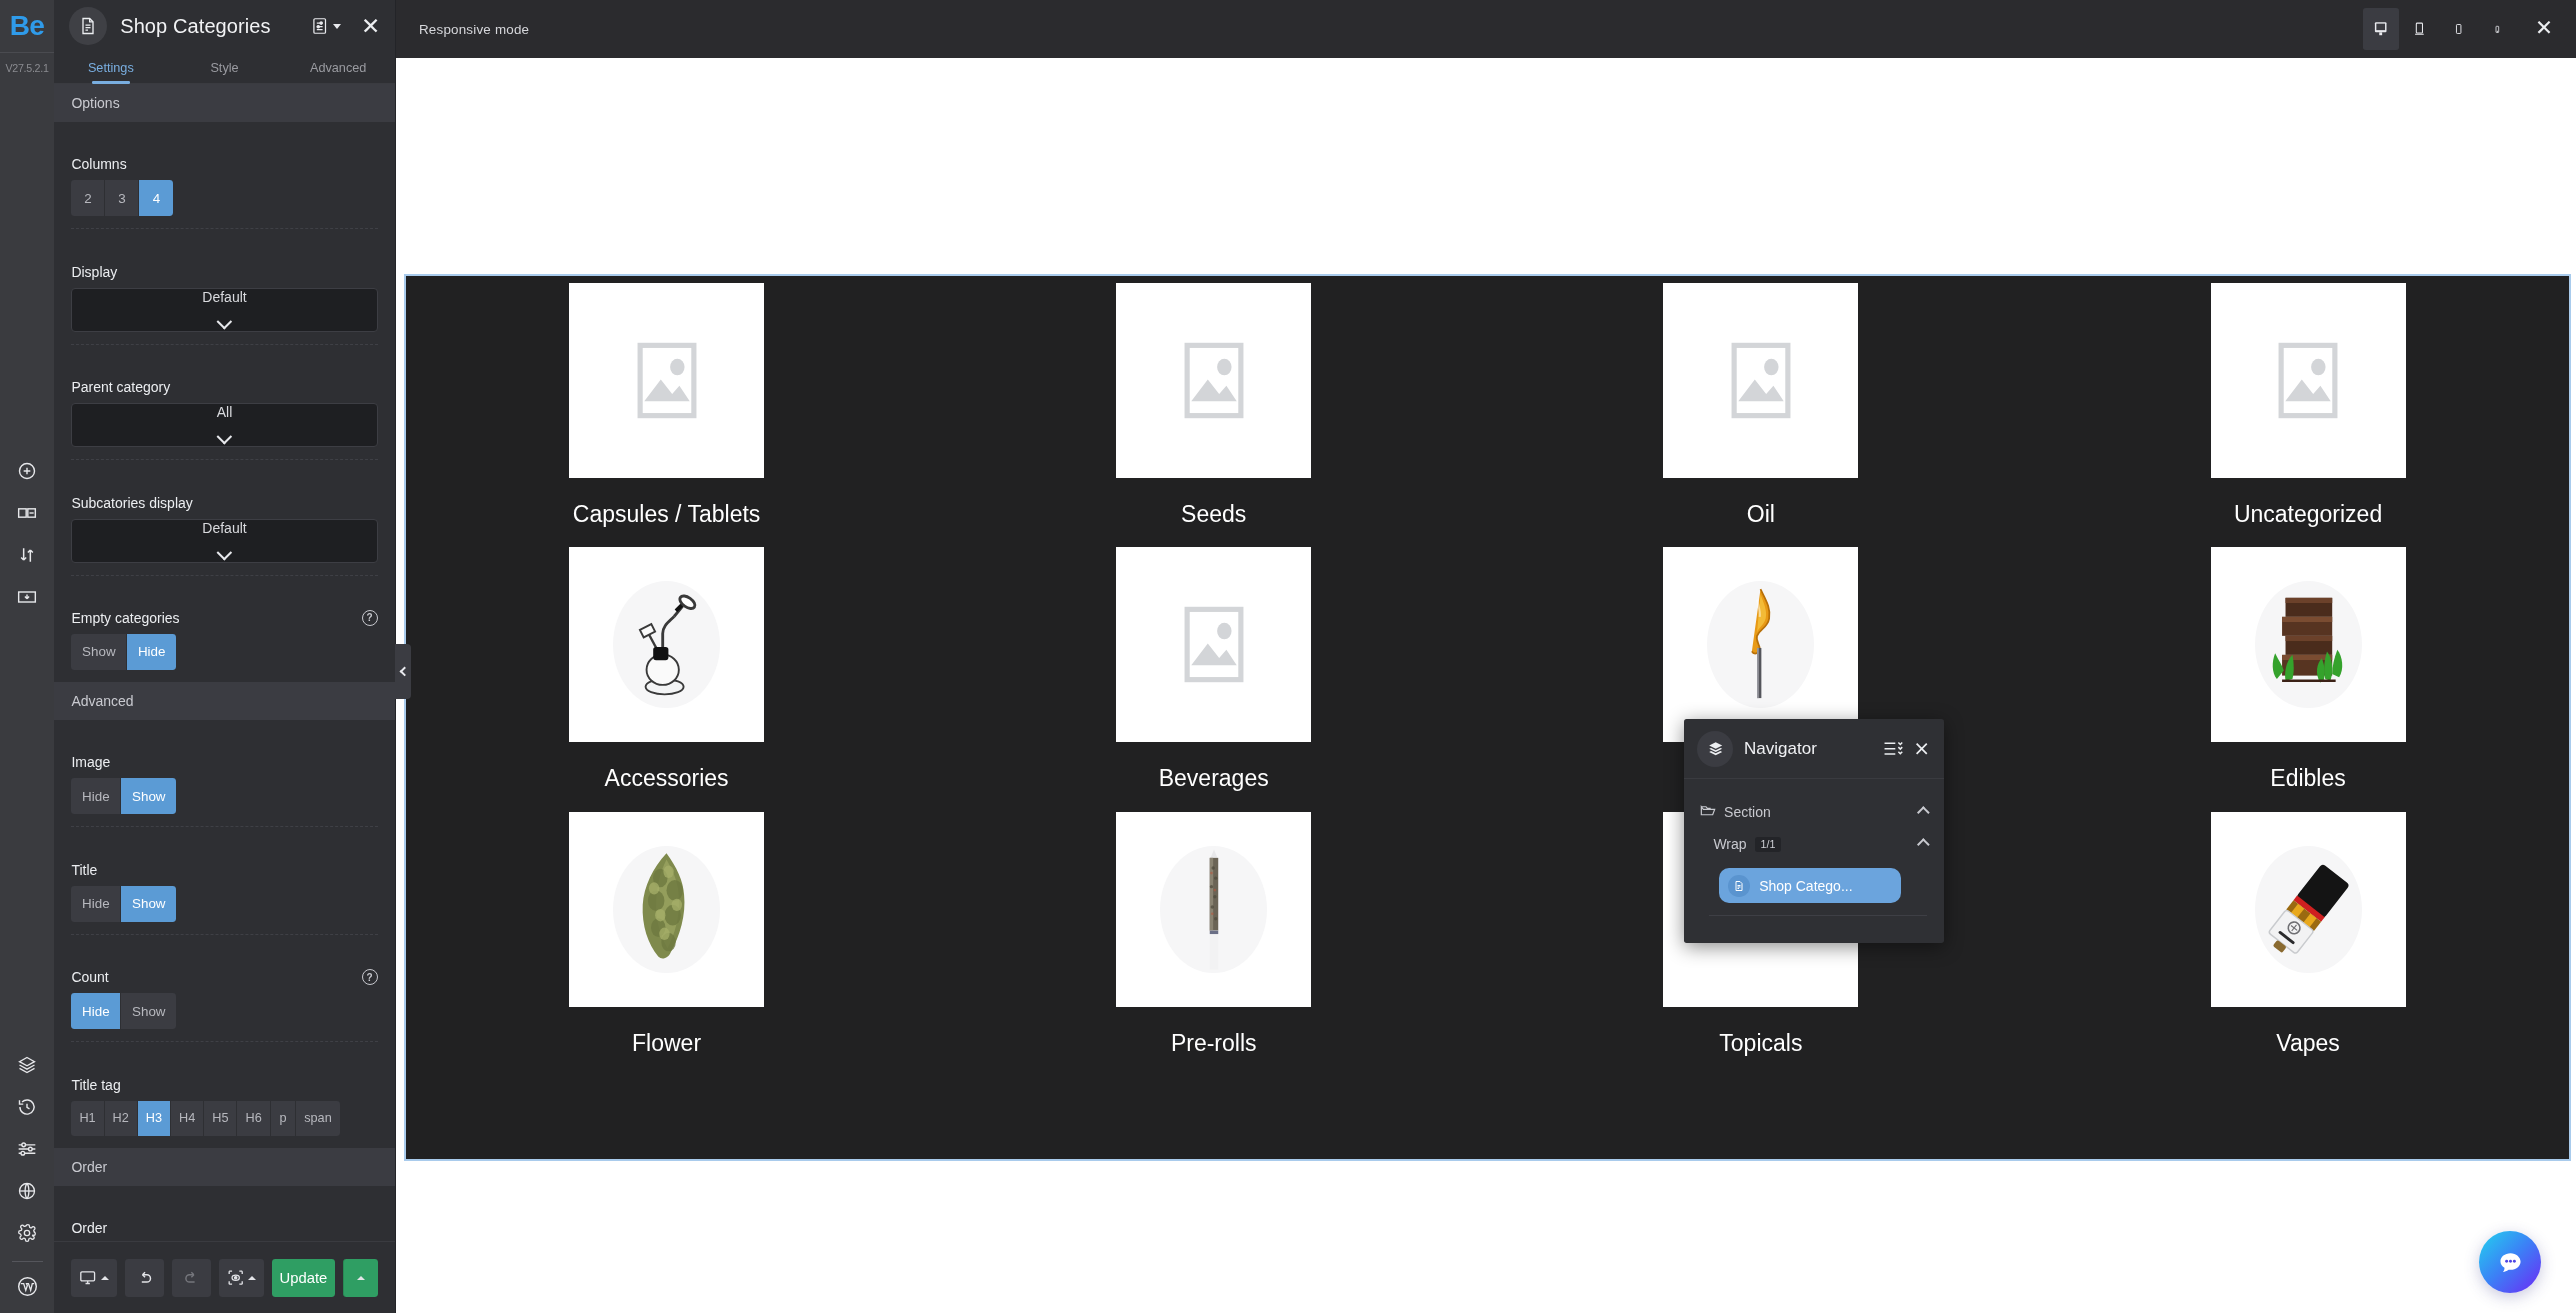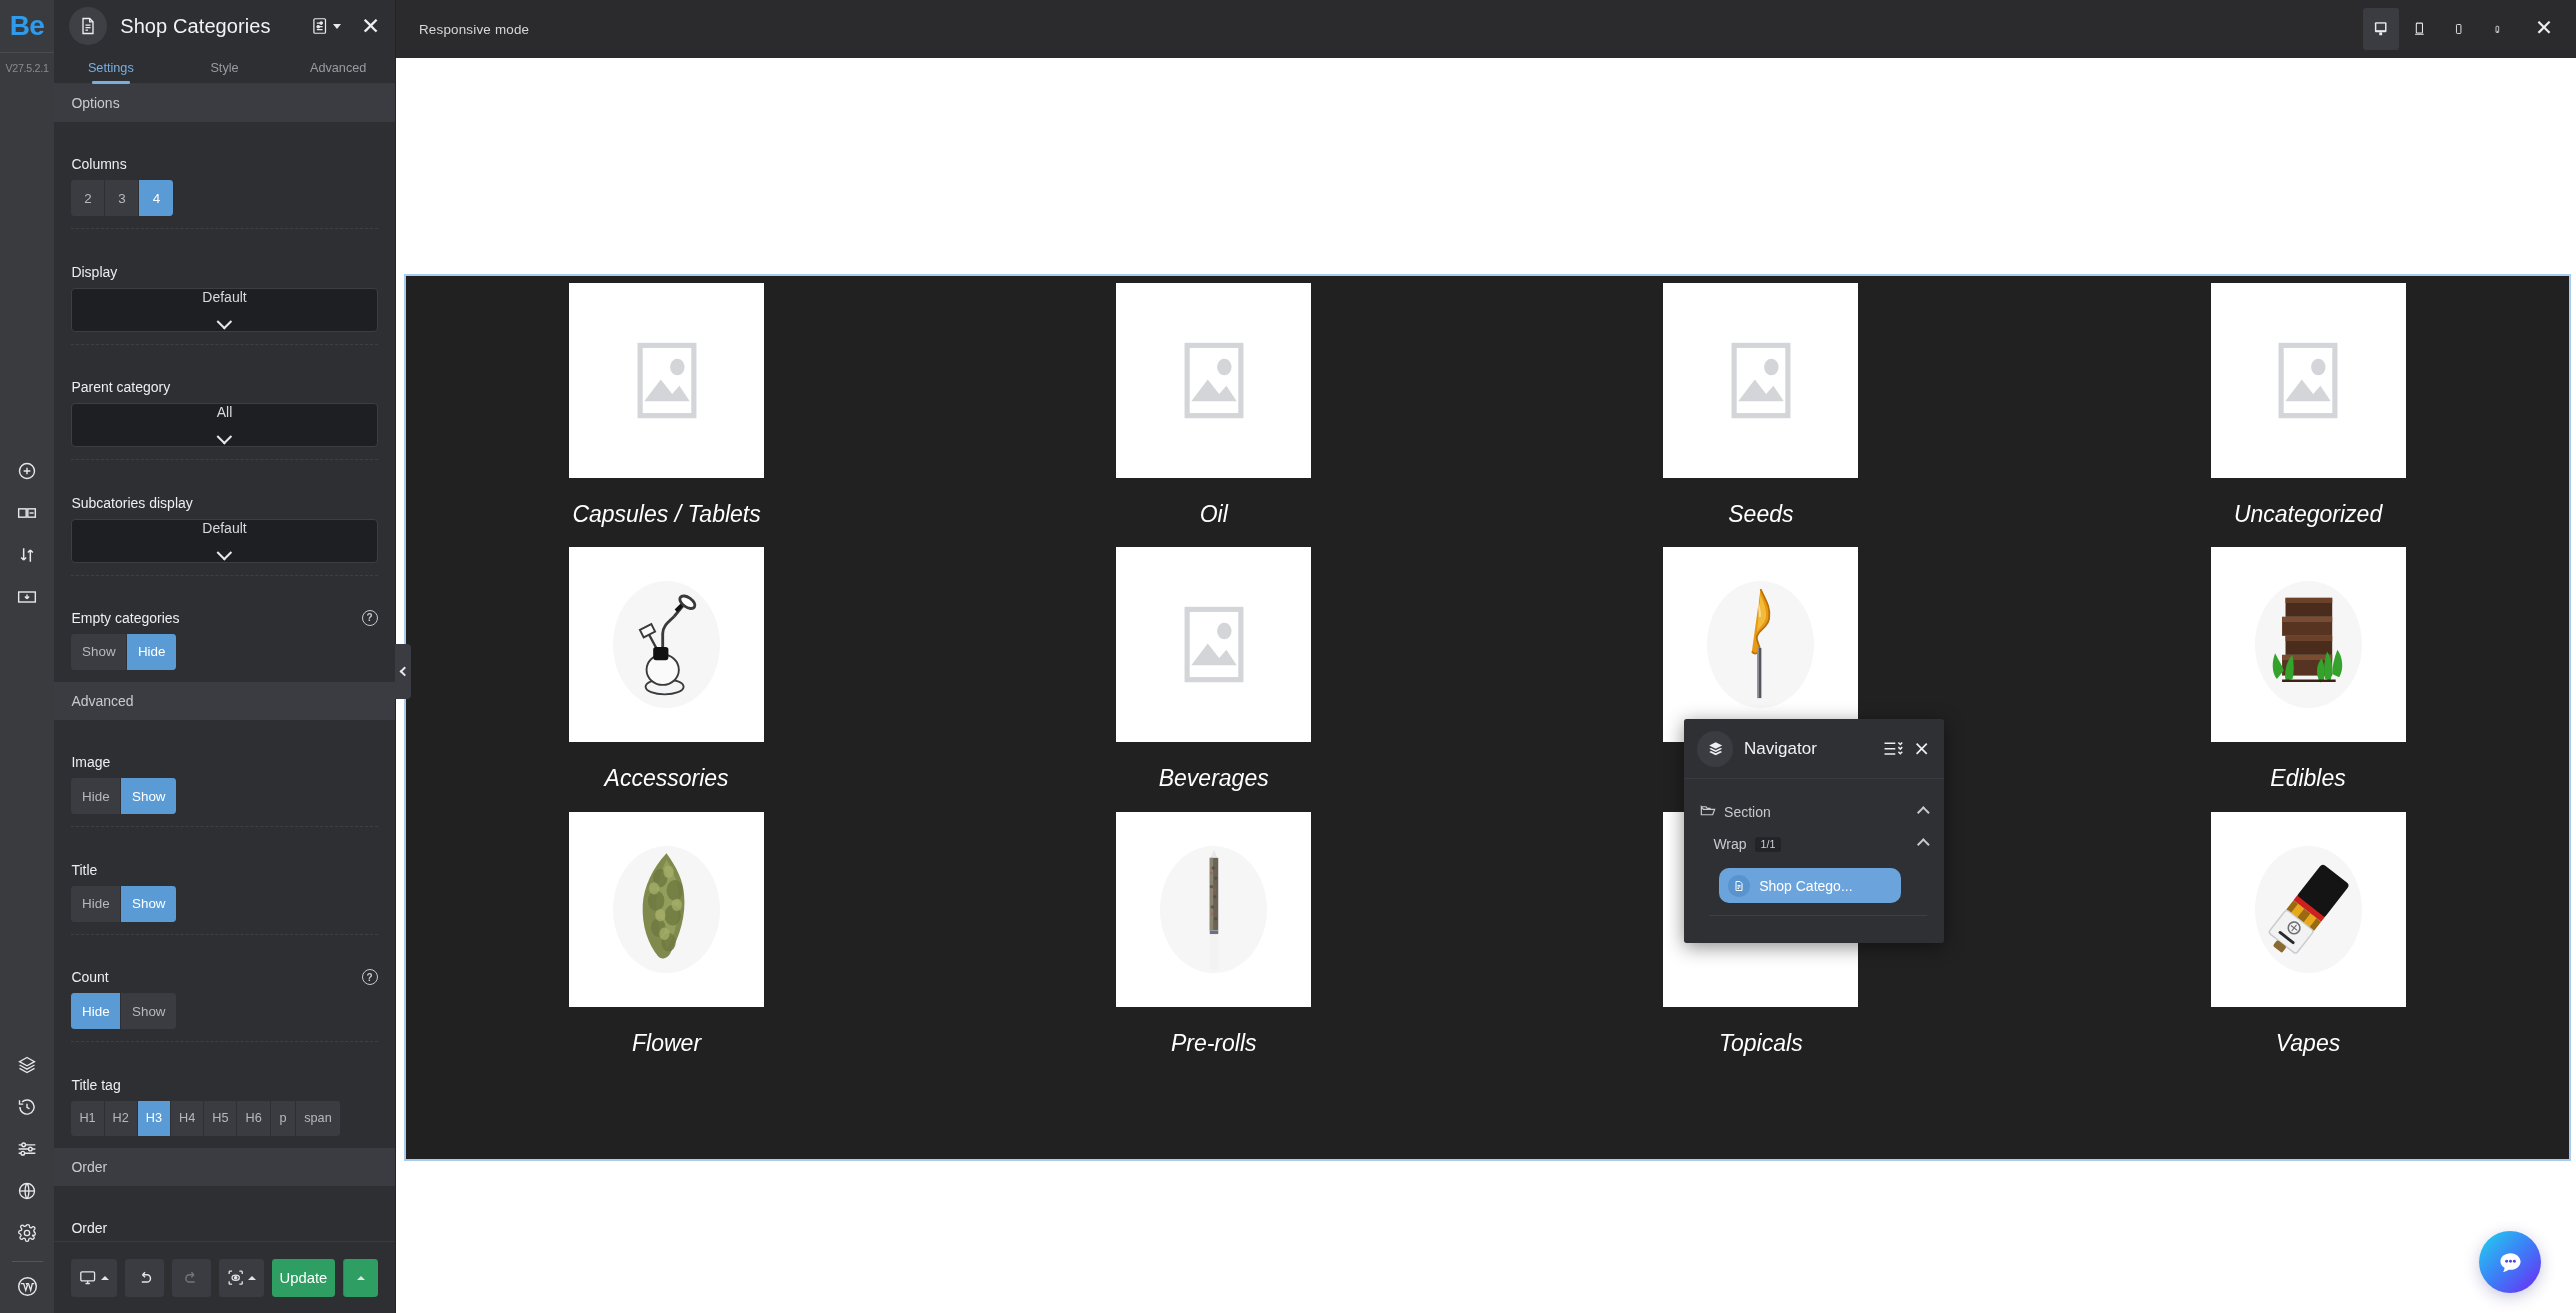--- a/index.html
+++ b/index.html
@@ -217,21 +217,20 @@
   .cell { display: flex; flex-direction: column; align-items: center; }
   .card {
     width: 195px; height: 195px; background: #ffffff;
     display: flex; align-items: center; justify-content: center;
     position: relative; overflow: hidden;
   }
   .cat-title {
     margin-top: 23px; color: #ffffff; font-size: 23px;
     text-align: center; line-height: 1.15; width: 201px;
     margin-bottom: 20px;
-    font-style: italic;
   }
 
   
   .ph { width: 62px; height: 79px; position: relative; }
   .ph svg { width: 100%; height: 100%; }
 
   
   .prod { width: 127px; height: 127px; position: relative;
           display:flex; align-items:center; justify-content:center; }
   .prod .halo {
@@ -608,34 +607,34 @@
           <div class="cell">
             <div class="card">
               <div class="ph">
                 <svg viewBox="0 0 60 76" fill="none">
                     <rect x="4" y="4" width="52" height="68" stroke="#d3d5d8" stroke-width="5" fill="#fff"></rect>
                     <path d="M8 58l16-21 11 14 7-8 10 15z" fill="#d3d5d8"></path>
                     <ellipse cx="40" cy="25" rx="7" ry="8" fill="#d3d5d8"></ellipse>
                   </svg>
               </div>
             </div>
-            <div class="cat-title">Oil</div>
+            <div class="cat-title">Seeds</div>
           </div>
 
           <div class="cell">
             <div class="card">
               <div class="ph">
                 <svg viewBox="0 0 60 76" fill="none">
                     <rect x="4" y="4" width="52" height="68" stroke="#d3d5d8" stroke-width="5" fill="#fff"></rect>
                     <path d="M8 58l16-21 11 14 7-8 10 15z" fill="#d3d5d8"></path>
                     <ellipse cx="40" cy="25" rx="7" ry="8" fill="#d3d5d8"></ellipse>
                   </svg>
               </div>
             </div>
-            <div class="cat-title">Seeds</div>
+            <div class="cat-title">Oil</div>
           </div>
 
           <div class="cell">
             <div class="card">
               <div class="ph">
                 <svg viewBox="0 0 60 76" fill="none">
                     <rect x="4" y="4" width="52" height="68" stroke="#d3d5d8" stroke-width="5" fill="#fff"></rect>
                     <path d="M8 58l16-21 11 14 7-8 10 15z" fill="#d3d5d8"></path>
                     <ellipse cx="40" cy="25" rx="7" ry="8" fill="#d3d5d8"></ellipse>
                   </svg>

